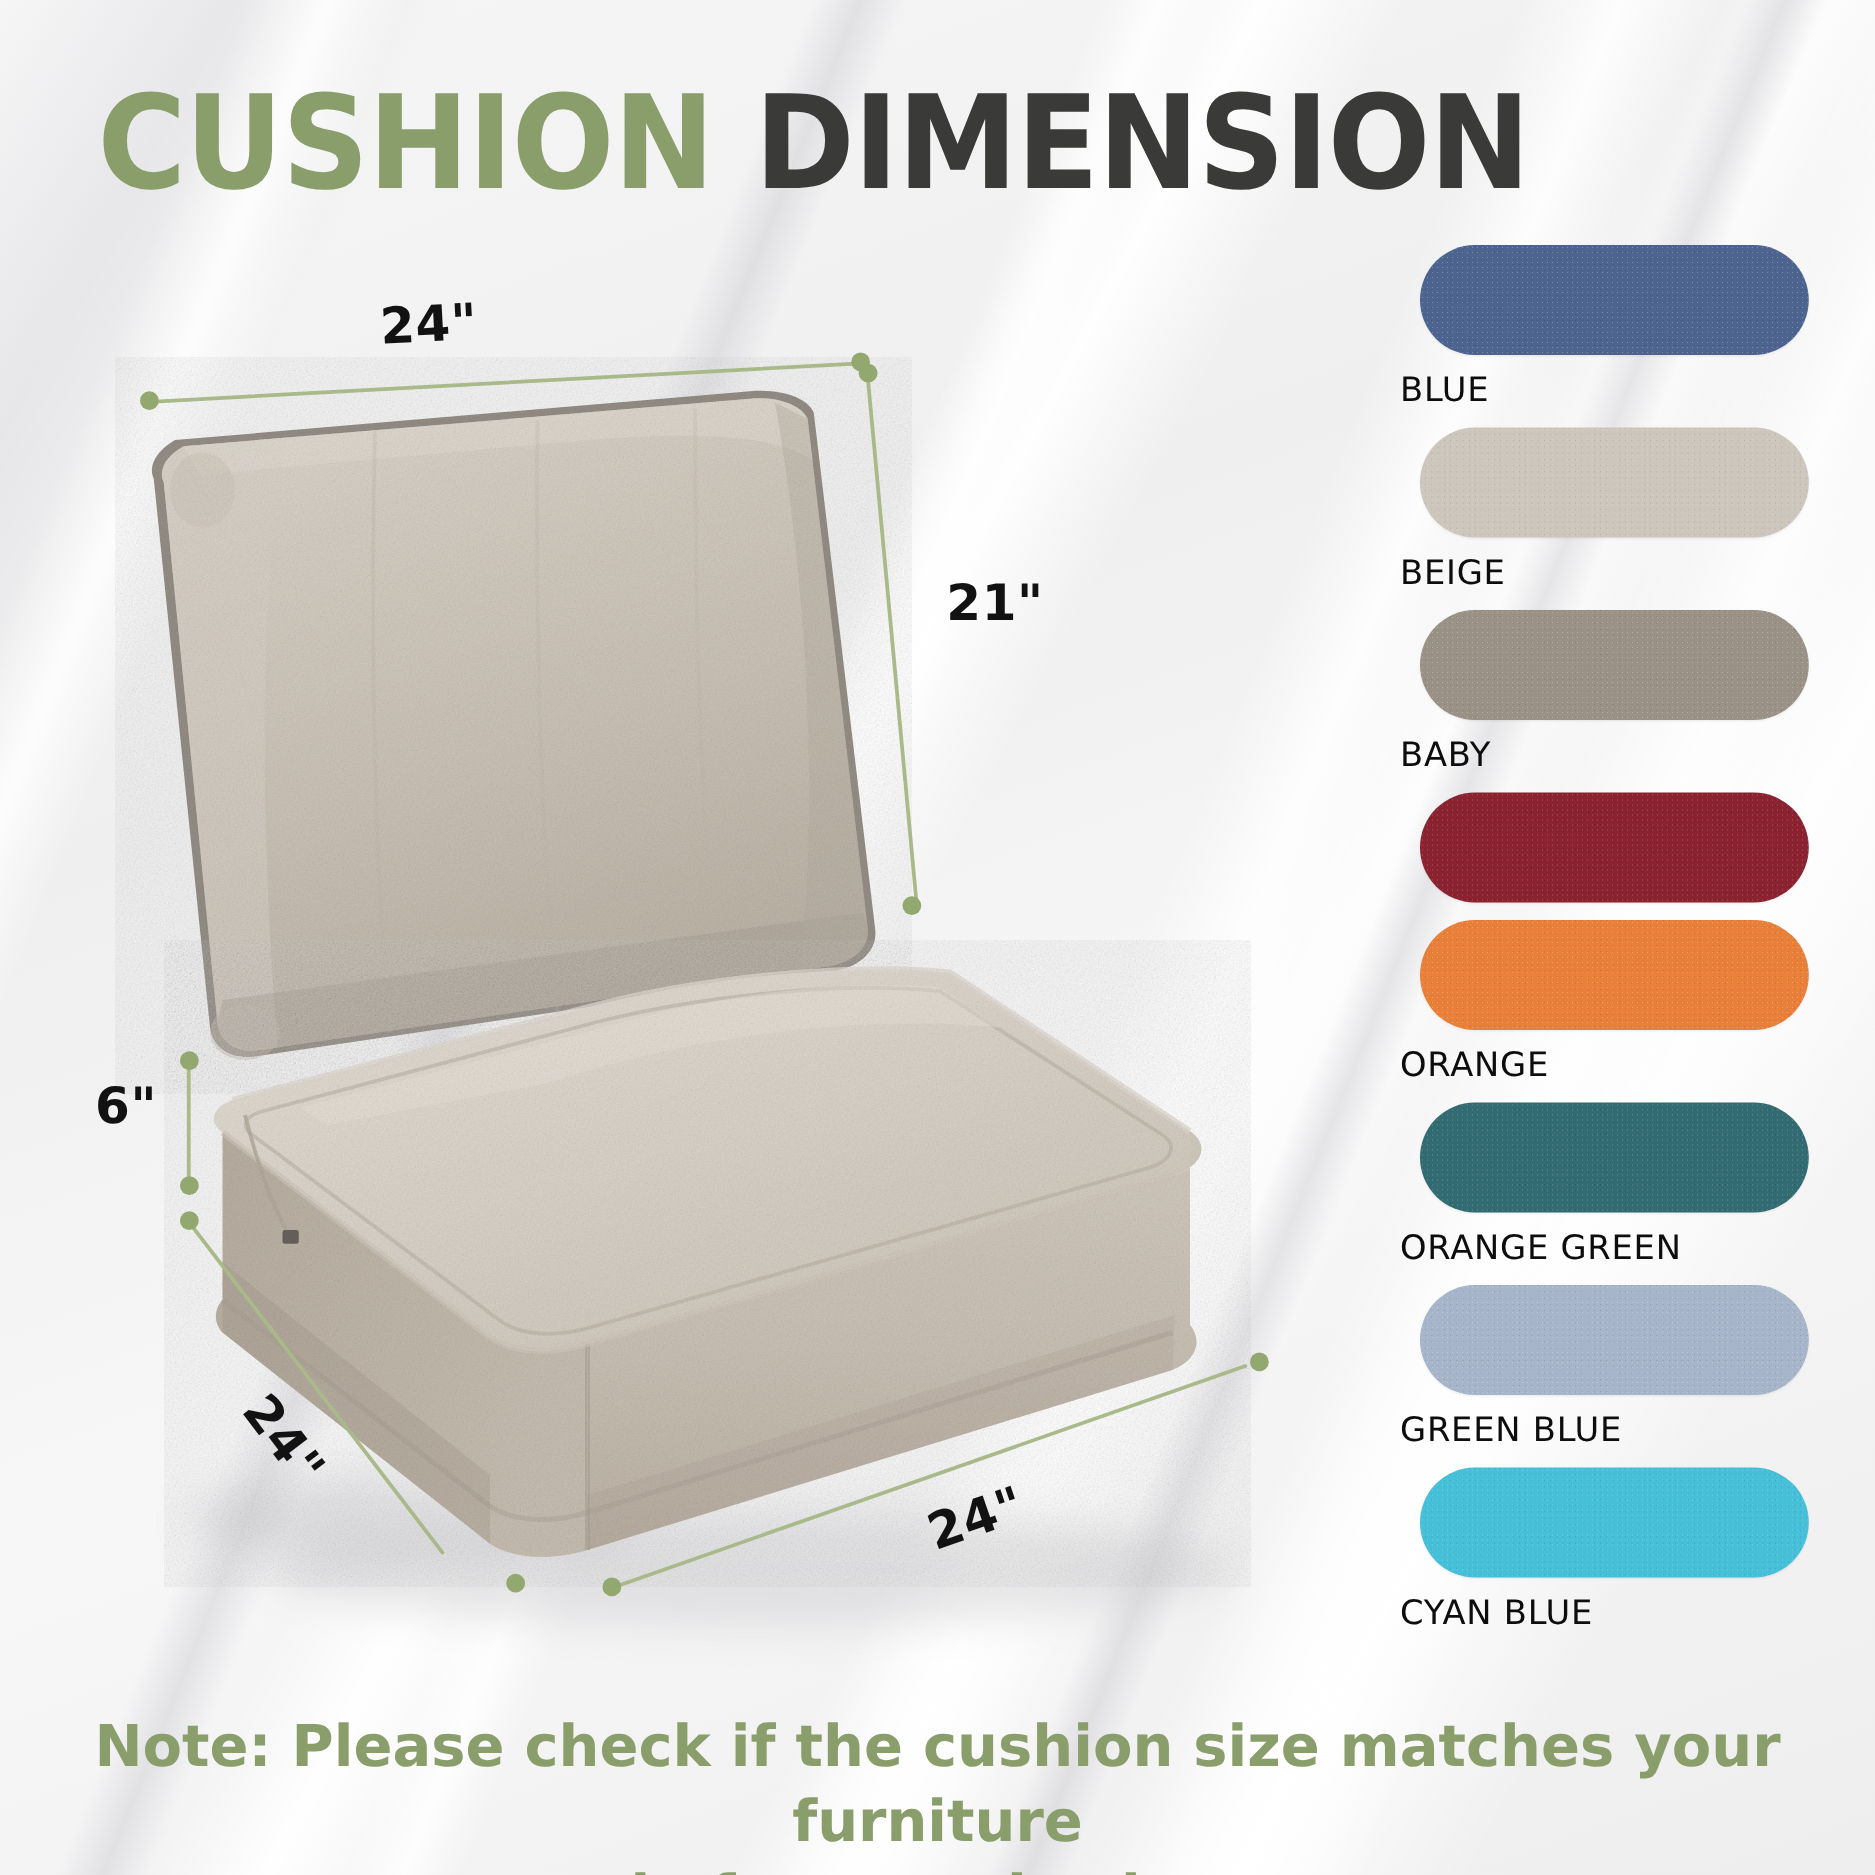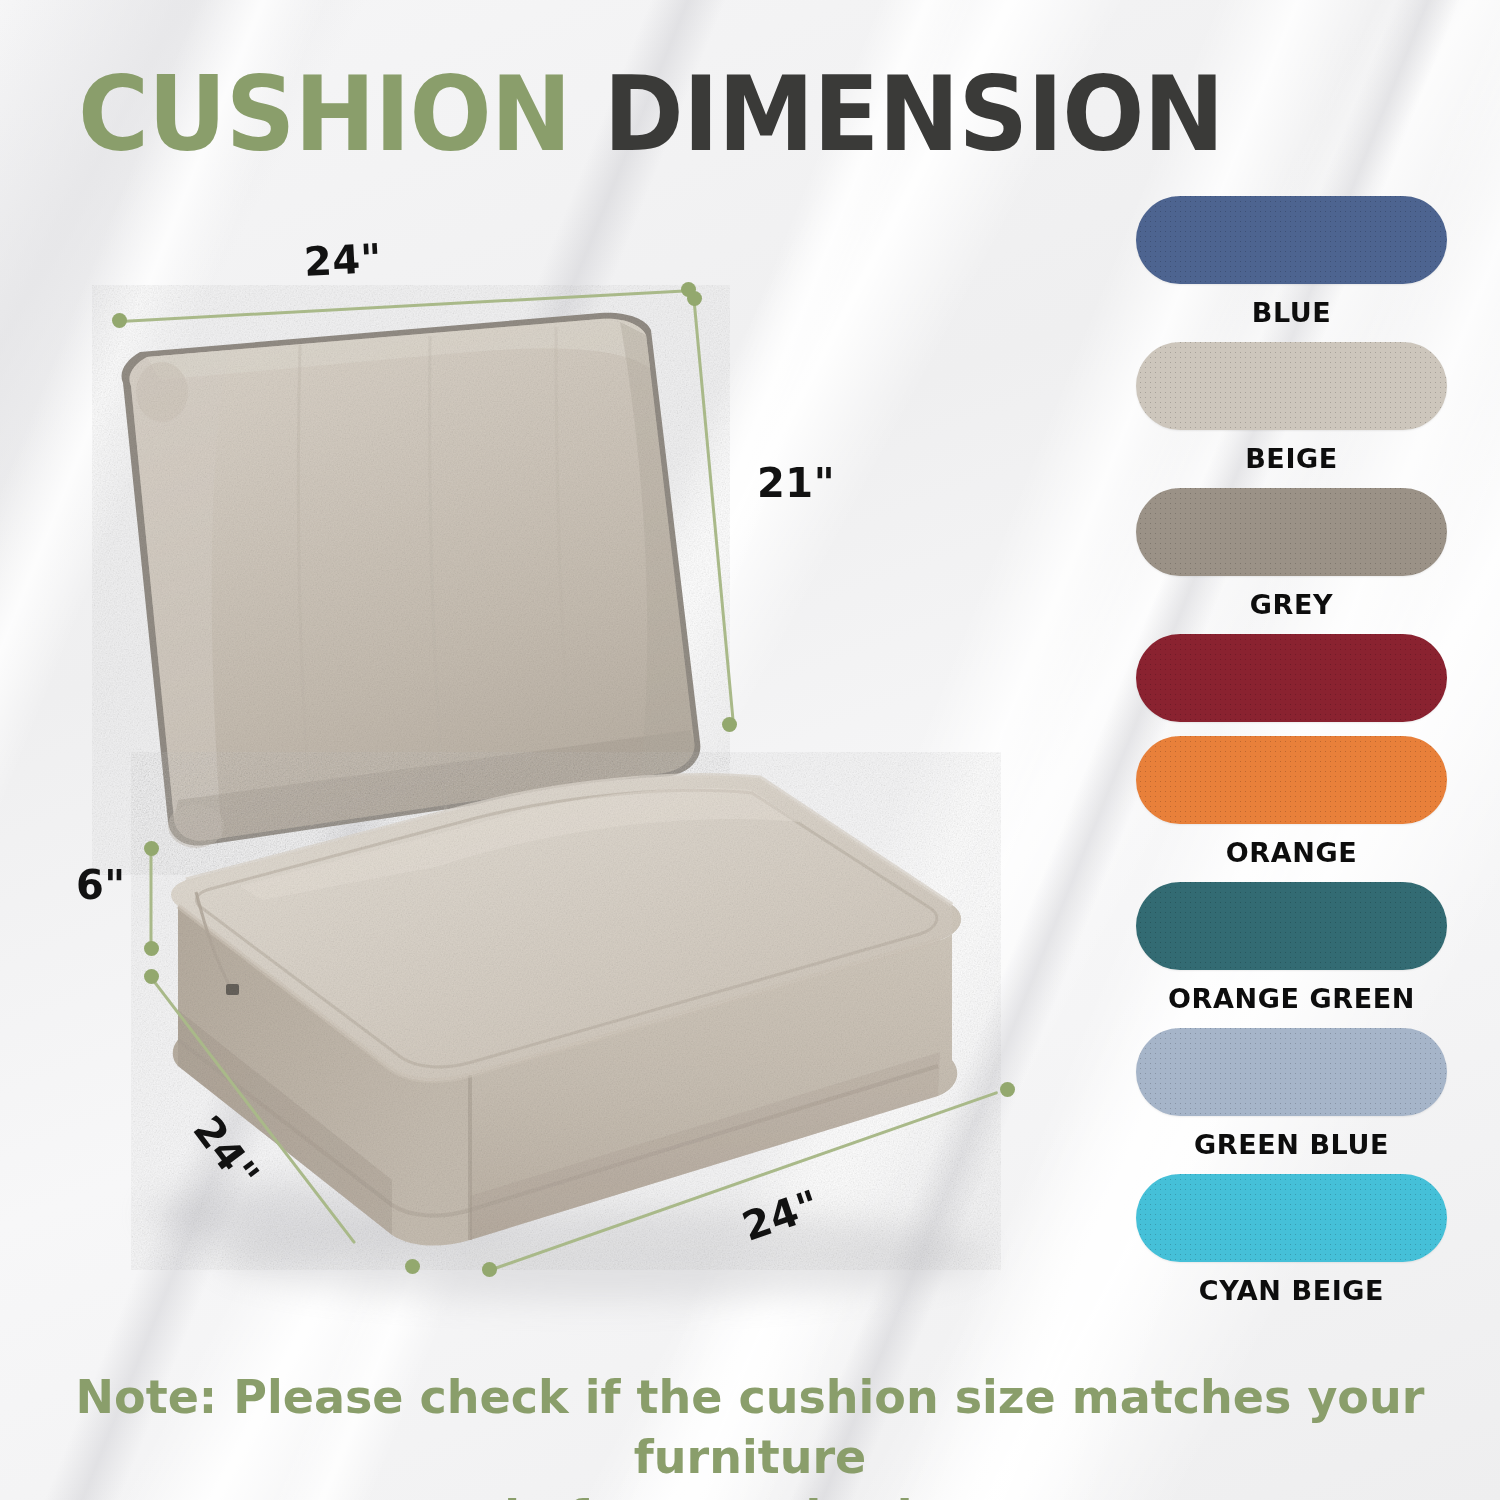--- a/index.html
+++ b/index.html
@@ -64,22 +64,22 @@
   .swatch::after {
     content:""; position:absolute; inset:0; border-radius:46px;
     background-image:
       radial-gradient(rgba(255,255,255,.30) .6px, transparent .7px),
       radial-gradient(rgba(0,0,0,.22) .6px, transparent .7px);
     background-size:4px 4px, 5px 5px;
     background-position:0 0, 2px 3px;
     opacity:.85;
   }
   .swatch-label {
-    text-align:center; width:343px; color:#0d0d0d;
-    font-size:27px; font-weight:700; letter-spacing:.6px;
+    width:343px; color:#0d0d0d;
+    font-size:27px; font-weight:400; letter-spacing:.6px;
     margin-top:13px; font-family:"DejaVu Sans", sans-serif;
   }
 
   
   #note {
     position:absolute; left:0; right:0; top:1368px;
     text-align:center; color:#8a9e6b;
     font-size:46px; font-weight:700; line-height:1.3;
     font-family:"DejaVu Sans", sans-serif;
     padding:0 60px;
@@ -234,21 +234,21 @@
       <div class="swatch-label">BLUE</div>
     </div>
 
     <div class="swatch-row">
       <div class="swatch" style="background-color: rgb(205, 198, 188);"></div>
       <div class="swatch-label">BEIGE</div>
     </div>
 
     <div class="swatch-row">
       <div class="swatch" style="background-color: rgb(155, 146, 135);"></div>
-      <div class="swatch-label">GREY</div>
+      <div class="swatch-label">BABY</div>
     </div>
 
     <div class="swatch-row">
       <div class="swatch" style="background-color: rgb(138, 34, 48);"></div>
     </div>
 
     <div class="swatch-row">
       <div class="swatch" style="background-color: rgb(232, 128, 58);"></div>
       <div class="swatch-label">ORANGE</div>
     </div>
@@ -258,21 +258,21 @@
       <div class="swatch-label">ORANGE GREEN</div>
     </div>
 
     <div class="swatch-row">
       <div class="swatch" style="background-color: rgb(166, 181, 201);"></div>
       <div class="swatch-label">GREEN BLUE</div>
     </div>
 
     <div class="swatch-row">
       <div class="swatch" style="background-color: rgb(69, 192, 216);"></div>
-      <div class="swatch-label">CYAN BEIGE</div>
+      <div class="swatch-label">CYAN BLUE</div>
     </div>
 
   </div>
 
   <div id="note" style="color: rgb(138, 158, 107);">
     <span>Note: Please check if the cushion size matches your furniture</span>
     <span class="l2">before purchasing.</span>
   </div>
 
 </div>

